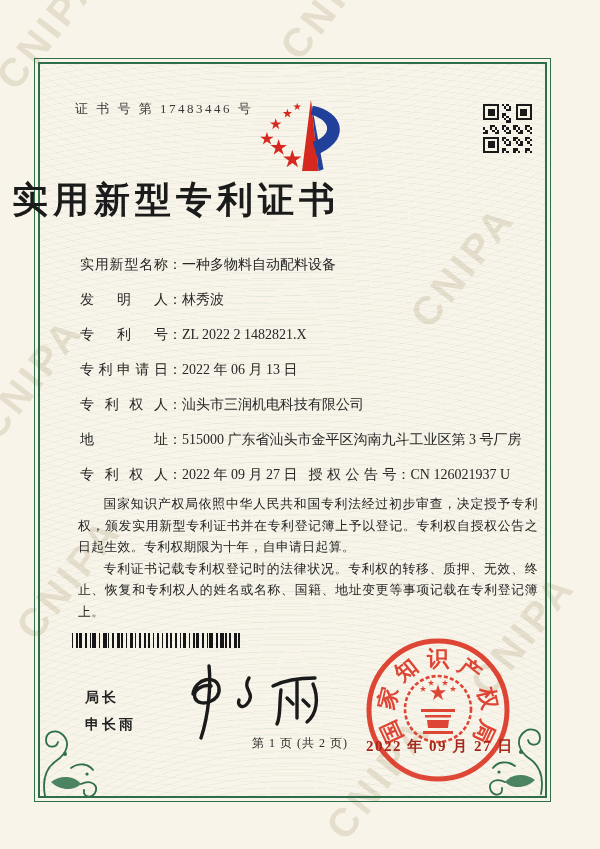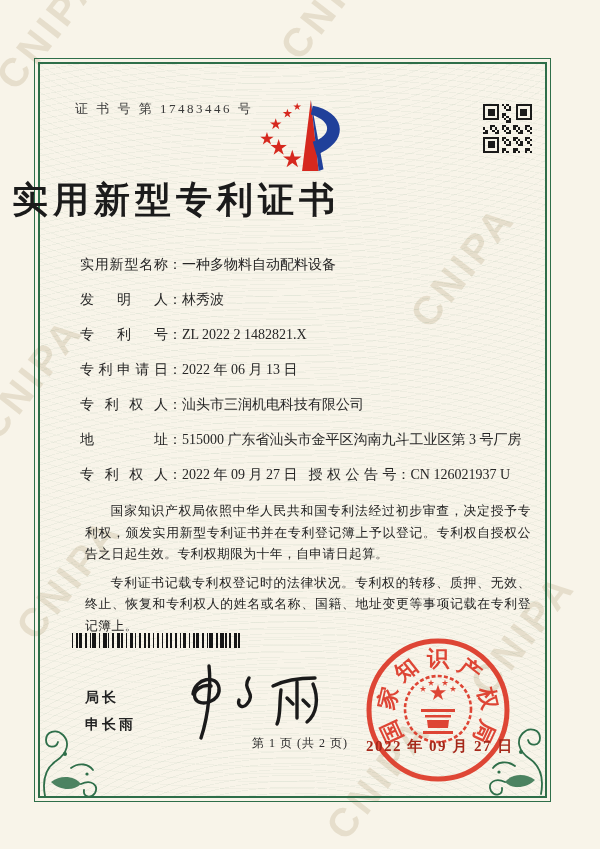--- a/index.html
+++ b/index.html
@@ -35,21 +35,21 @@
   .field-label{
     display:inline-block; width:88px; vertical-align:top;
     text-align:justify; text-align-last:justify; text-justify:inter-character;
   }
   .pair{display:inline-block;}
   .pair.first{width:225px;}
   .paras{
     position:absolute; left:78px; top:494px; width:460px;
     font-size:12.8px; line-height:21.6px; letter-spacing:0.4px; color:#242424; text-align:justify;
   }
-  .paras p{margin:7px; text-indent:2em;}
+  .paras p{margin:0; text-indent:2em;}
   .barcode{
     position:absolute; left:72px; top:633px; width:170px; height:15px;
     background:
       repeating-linear-gradient(90deg,#161616 0 1.5px,transparent 1.5px 4.5px),
       repeating-linear-gradient(90deg,transparent 0 7px,#161616 7px 9px,transparent 9px 13px);
   }
   .director{position:absolute; left:85px; top:684px; font-size:14px; font-weight:700; letter-spacing:3px; line-height:27px; color:#232323;}
   .signature{position:absolute; left:165px; top:656px;}
   .seal{position:absolute; left:363px; top:634px;}
   .seal-date{

